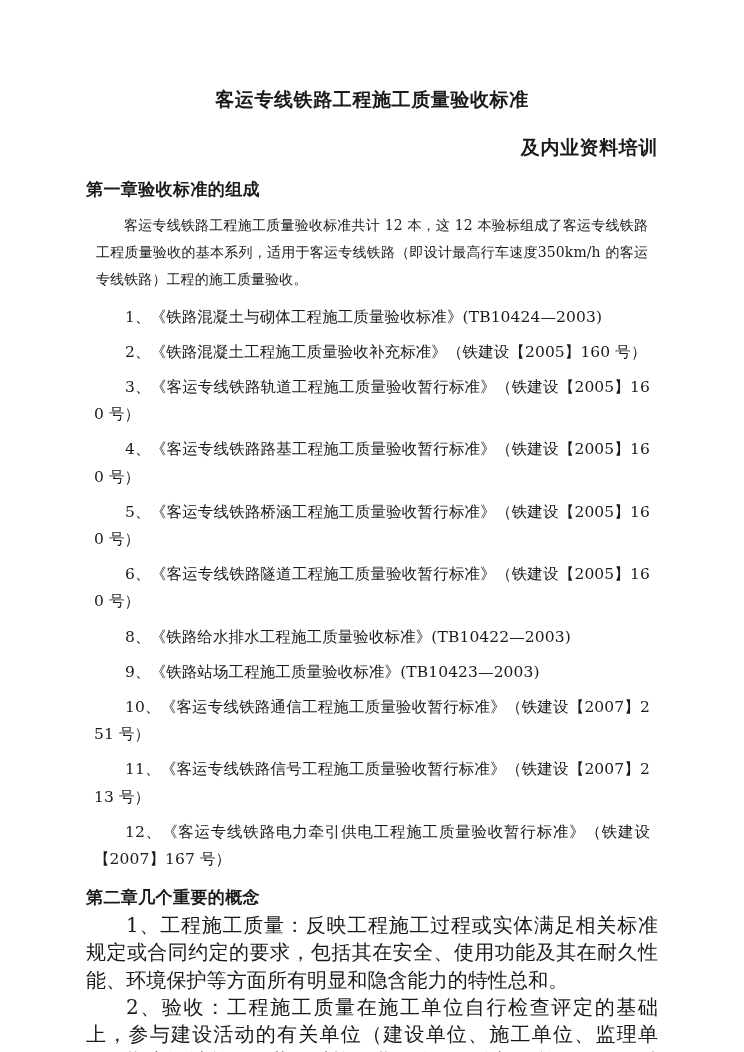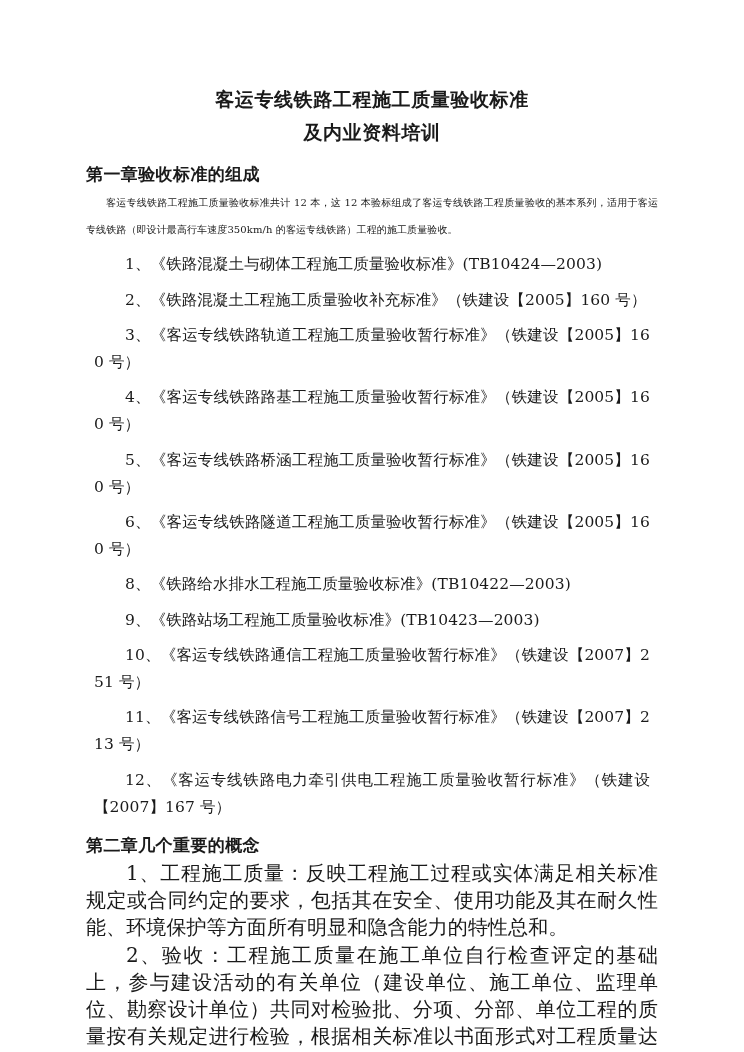--- a/index.html
+++ b/index.html
@@ -42,44 +42,45 @@
     font-weight: bold;
     font-size: 19px;
     line-height: 30px;
     letter-spacing: 0.6px;
     margin: 0;
   }
   .doc-title .title-line {
     display: block;
   }
   .title-line-2 {
-    margin-top: 3px;
+    margin-top: 18px;
+    text-align: right;
   }
 
   
   .chapter-heading {
     font-weight: bold;
     font-size: 17px;
     line-height: 26px;
     letter-spacing: 0.4px;
     margin: 11px 0 2px 0;
     text-align: left;
   }
   .chapter-heading.first {
     margin-top: 14px;
   }
 
   
   .para {
-    font-size: 10px;
+    font-size: 14px;
     line-height: 27.2px;
     text-align: justify;
     text-justify: inter-ideograph;
     text-indent: 2em;
-    margin: 0;
+    margin: 10px;
     letter-spacing: 0.1px;
     word-break: break-all;
   }
 
   
   .std-list {
     list-style: none;
     margin: 0;
     padding: 0;
   }

